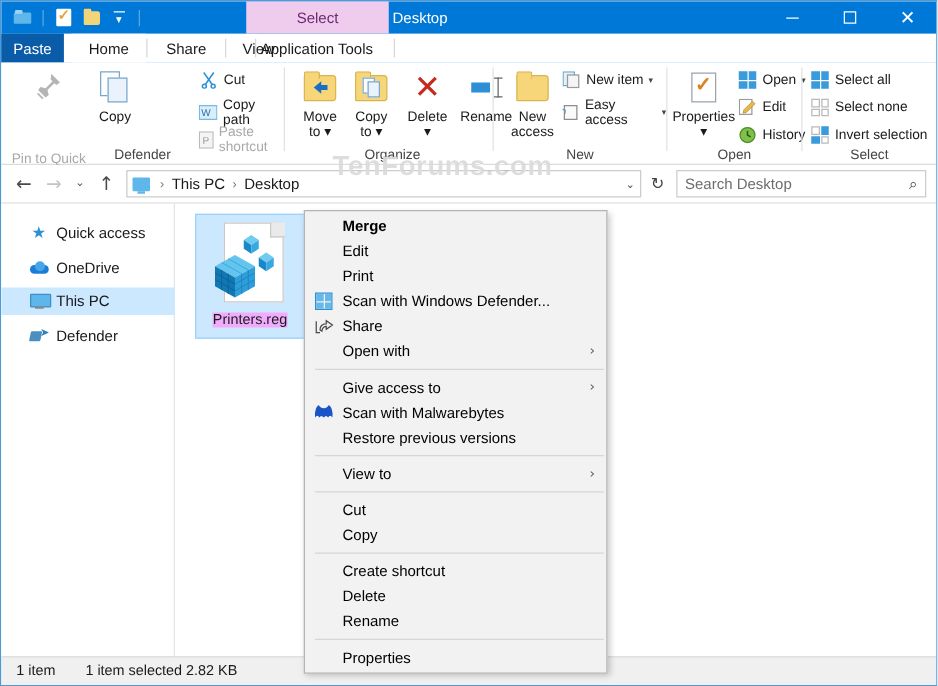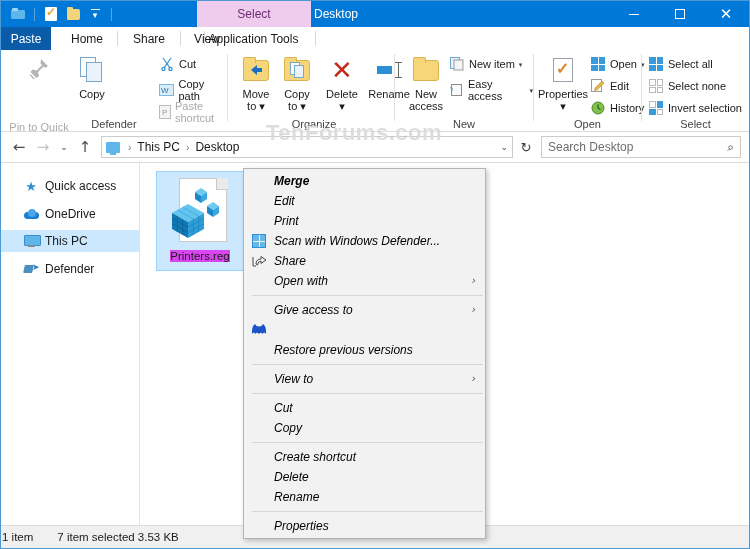--- a/index.html
+++ b/index.html
@@ -305,21 +305,21 @@
     position: absolute; left: 8px; top: 0; width: 48px; height: 64px;
     background: #ffffff; border: 1px solid #c9c9c9;
   }
   .regfile .fold {
     position: absolute; right: 1px; top: 0; width: 12px; height: 12px;
     background: #eaeaea; border-left: 1px solid #c9c9c9; border-bottom: 1px solid #c9c9c9;
   }
   .regfile svg { position: absolute; left: 0; top: 6px; }
   #filelabel {
     margin-top: 2px; font-size: 11.5px; color: #1a1a1a;
-    background: #d946ef;
+    background: #f0abfc;
   }
 
   
   #watermark {
     position: absolute; left: 265px; top: 119px;
     font-family: "Liberation Sans", sans-serif;
     font-size: 22px; font-weight: bold;
     color: rgba(150,150,150,0.32);
     letter-spacing: 0.5px;
     text-shadow: 0 1px 0 rgba(255,255,255,0.9);
@@ -333,21 +333,21 @@
     background: #f2f2f2;
     border: 1px solid #b4b4b4;
     box-shadow: 2px 2px 5px rgba(0,0,0,0.22);
     padding: 2px 0 2px 0;
     z-index: 50;
   }
   .mi {
     position: relative; height: 20px;
     display: flex; align-items: center;
     padding-left: 30px; padding-right: 8px;
-    font-size: 12px; color: #000000; font-style: italic;
+    font-size: 12px; color: #000000;
   }
   .mi.bold { font-weight: bold; }
   .mi .mi-ic {
     position: absolute; left: 7px; top: 2px;
     width: 16px; height: 16px; display:flex; align-items:center; justify-content:center;
   }
   .mi .arrow {
     position: absolute; right: 9px; top: 3px;
     font-size: 11px; color: #5a5a5a; font-family: "DejaVu Sans", sans-serif;
   }
@@ -360,21 +360,21 @@
   .def-ic i { background:#66b8e8; }
 
   
   #statusbar {
     position: absolute; bottom: 0; left: 0;
     width: 748px; height: 23px;
     background: #f0f0f0; border-top: 1px solid #dcdcdc;
     display: flex; align-items: center;
     font-size: 11.5px; color: #1a1a1a;
   }
-  #statusbar .s1 { margin-left: 1px; }
+  #statusbar .s1 { margin-left: 12px; }
   #statusbar .s2 { margin-left: 24px; }
 
   
   #ribbon-ctl { position: absolute; right: 4px; top: 26px; height: 23px; display:flex; align-items:center; gap:6px; }
   .chevup { font-size: 10px; color: #555; font-family: "DejaVu Sans", sans-serif; }
   .helpic {
     width: 15px; height: 15px; border-radius: 50%; background: #1577c4;
     color: #fff; font-size: 10px; font-weight: bold;
     display:flex; align-items:center; justify-content:center;
   }
@@ -848,20 +848,21 @@
     <div class="mi">
       <span>Give access to</span>
       <span class="arrow">›</span>
     </div>
     <div class="mi">
       <span class="mi-ic">
         <svg width="16" height="14" viewBox="0 0 16 14">
             <path d="M1 11 Q0.5 3 4 1 Q5 3.5 8 3.5 Q11 3.5 12 1 Q15.5 3 15 11 Q13 8 11.5 11 Q10 8.5 8 11 Q6 8.5 4.5 11 Q3 8 1 11 Z" fill="#1a54c8"></path>
           </svg>
       </span>
+      <span>Scan with Malwarebytes</span>
     </div>
     <div class="mi">
       <span>Restore previous versions</span>
     </div>
 
     <div class="msep"></div>
 
     <div class="mi">
       <span>View to</span>
       <span class="arrow">›</span>
@@ -890,16 +891,16 @@
 
     <div class="msep"></div>
 
     <div class="mi">
       <span>Properties</span>
     </div>
   </div>
 
   <div id="statusbar">
     <span class="s1">1 item</span>
-    <span class="s2">7 item selected  3.53 KB</span>
+    <span class="s2">1 item selected  2.82 KB</span>
   </div>
 
 </div>
 
 </body></html>

